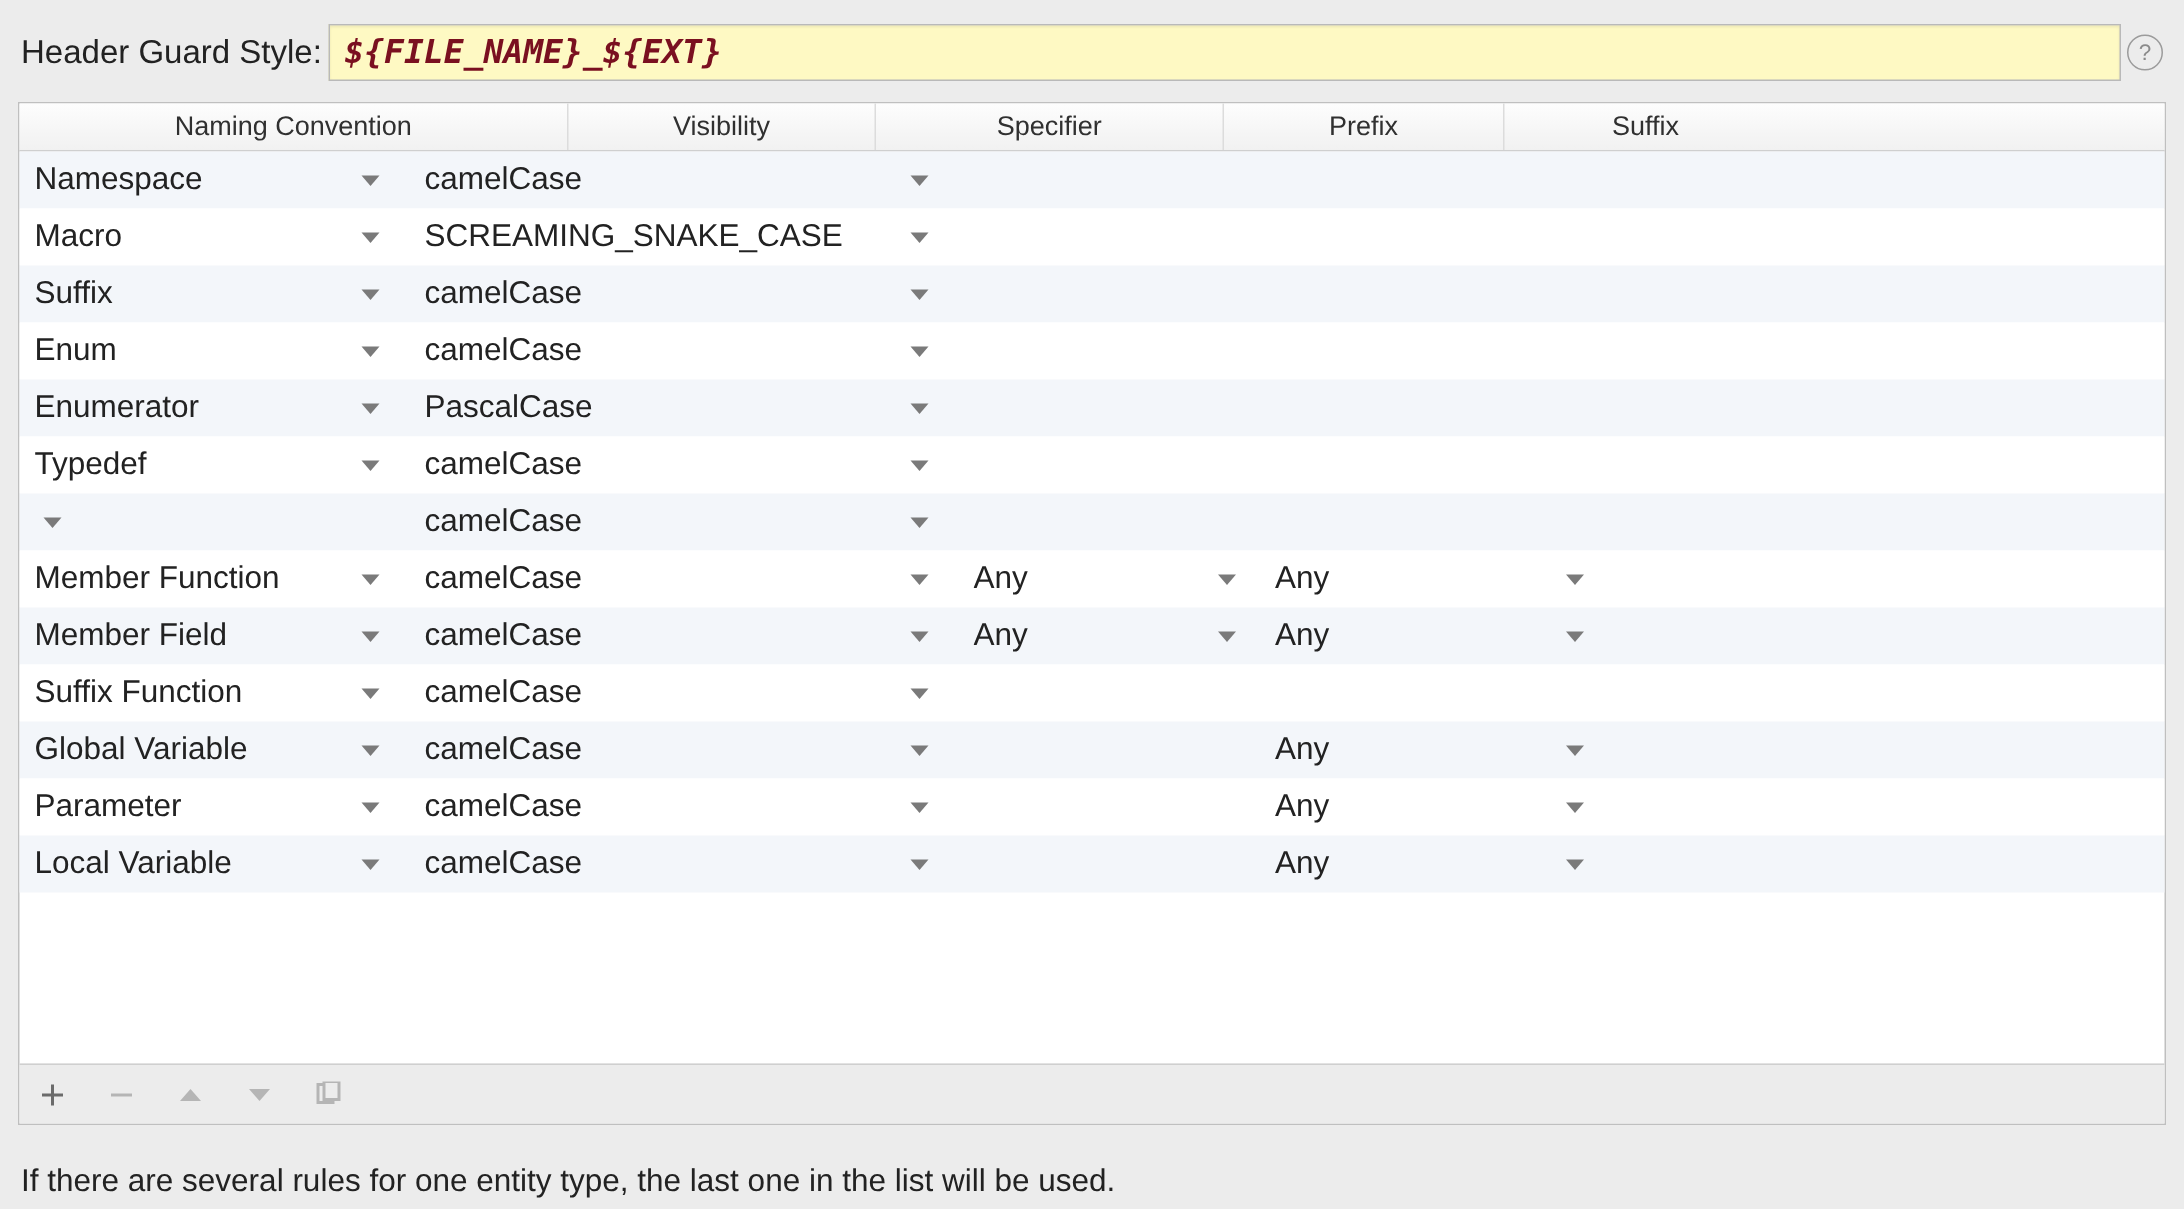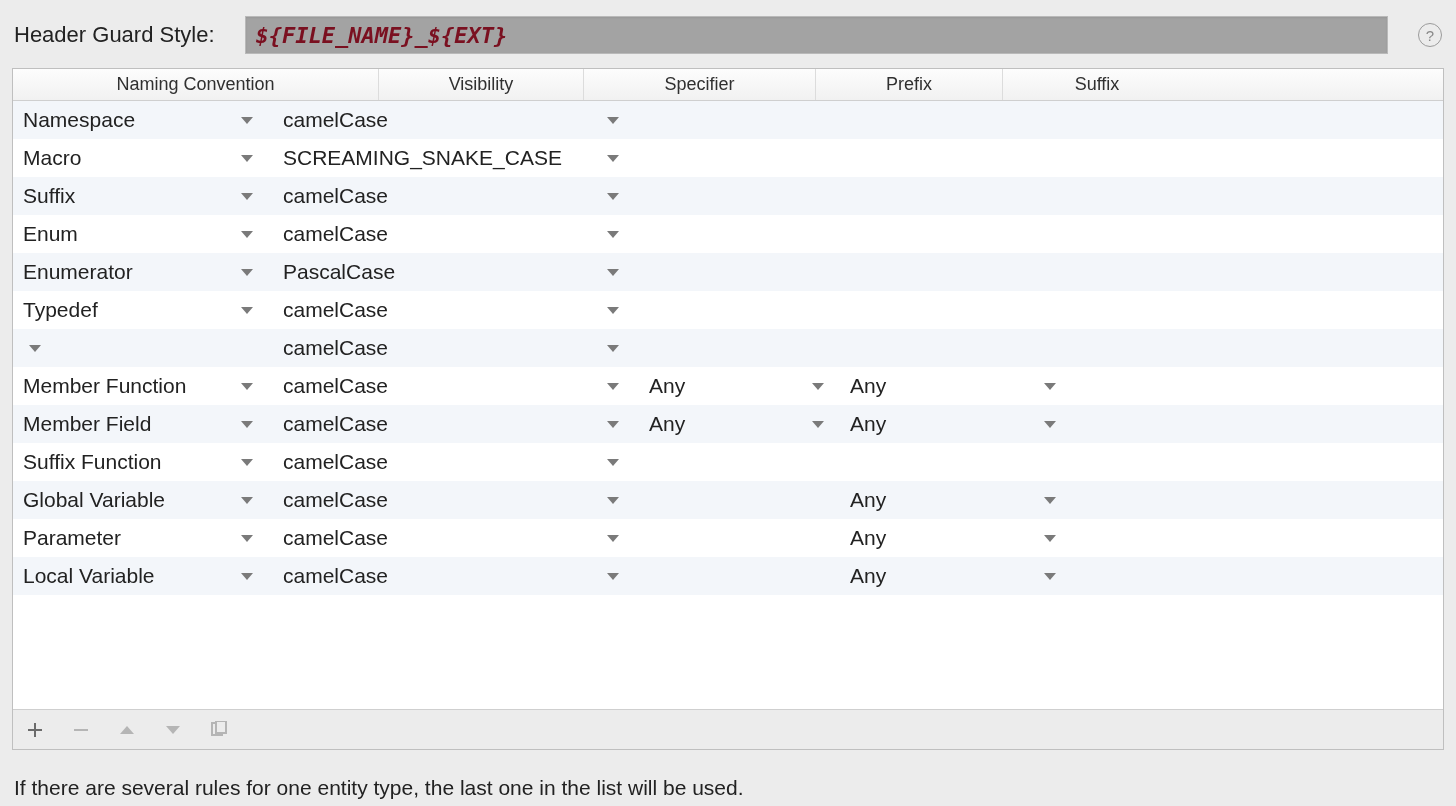--- a/index.html
+++ b/index.html
@@ -9,34 +9,34 @@
     background: #ececec;
     color: #222;
     width: 1456px;
     height: 806px;
     padding: 10px 12px;
     overflow: hidden;
   }
   .header-row {
     display: flex;
     align-items: center;
-    gap: 30px;
+    gap: 4px;
     margin-bottom: 12px;
     padding: 6px 2px 2px 2px;
   }
   .header-label {
     font-size: 22px;
     white-space: nowrap;
   }
   .header-input {
     flex: 1;
     height: 38px;
     border: 1px solid #b9b9b9;
     border-radius: 0;
-    background: #a3a3a3;
+    background: #fef9c3;
     padding: 4px 10px;
     font-family: ui-monospace, Menlo, Consolas, monospace;
     font-weight: 700;
     font-style: italic;
     font-size: 22px;
     color: #7a1020;
     outline: none;
     box-shadow: inset 0 1px 2px rgba(0,0,0,0.08);
   }
   .help-icon {

